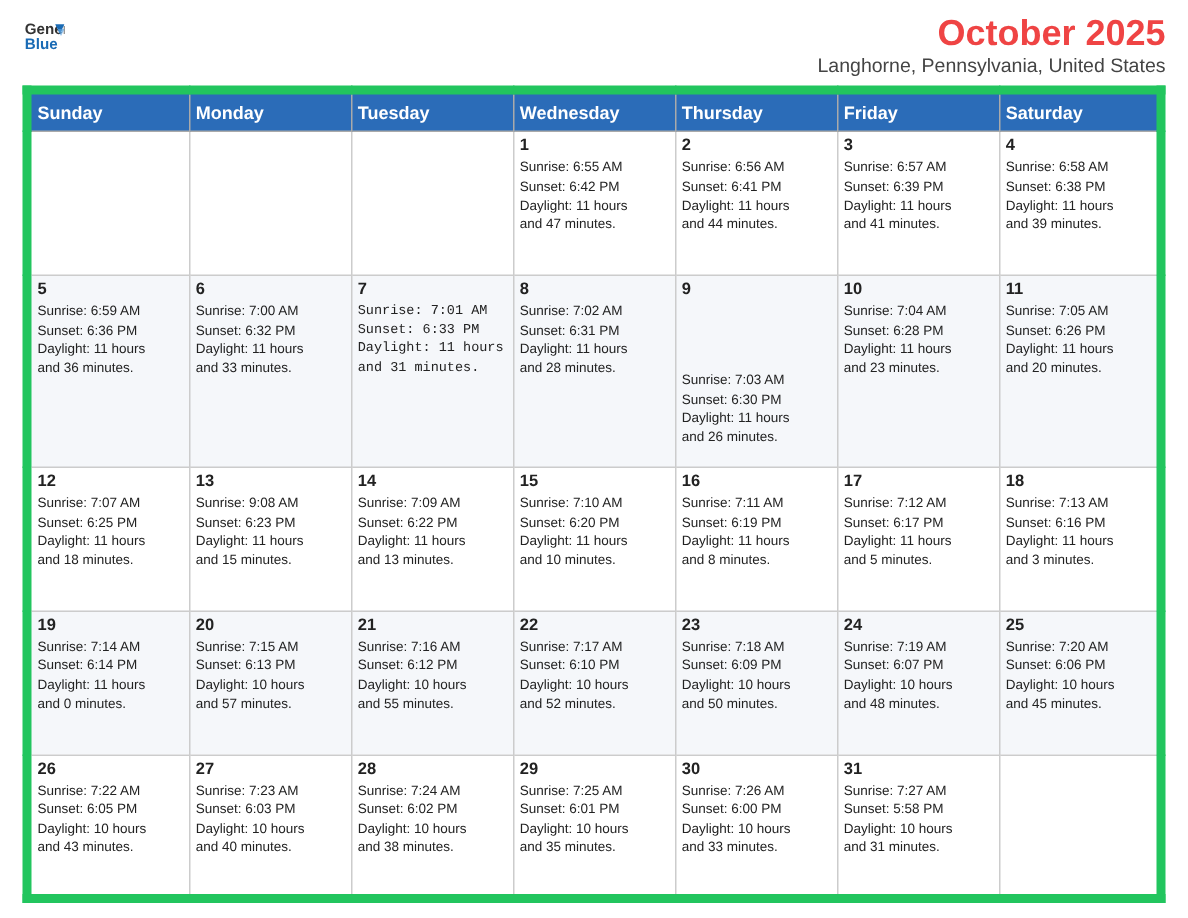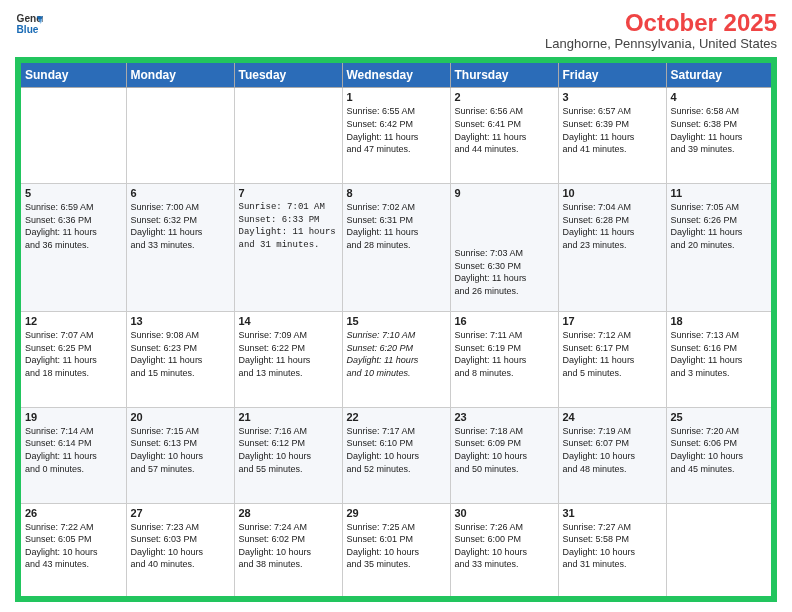--- a/index.html
+++ b/index.html
@@ -222,21 +222,21 @@
           </td>
           <td>
             <span class="day-number">14</span>
             <div class="day-info" style="white-space: pre-line;">Sunrise: 7:09 AM
 Sunset: 6:22 PM
 Daylight: 11 hours
 and 13 minutes.</div>
           </td>
           <td>
             <span class="day-number">15</span>
-            <div class="day-info" style="white-space: pre-line; font-style: italic;">Sunrise: 7:10 AM
+            <div class="day-info" style="white-space: pre-line;">Sunrise: 7:10 AM
 Sunset: 6:20 PM
 Daylight: 11 hours
 and 10 minutes.</div>
           </td>
           <td>
             <span class="day-number">16</span>
             <div class="day-info" style="white-space: pre-line;">Sunrise: 7:11 AM
 Sunset: 6:19 PM
 Daylight: 11 hours
 and 8 minutes.</div>

